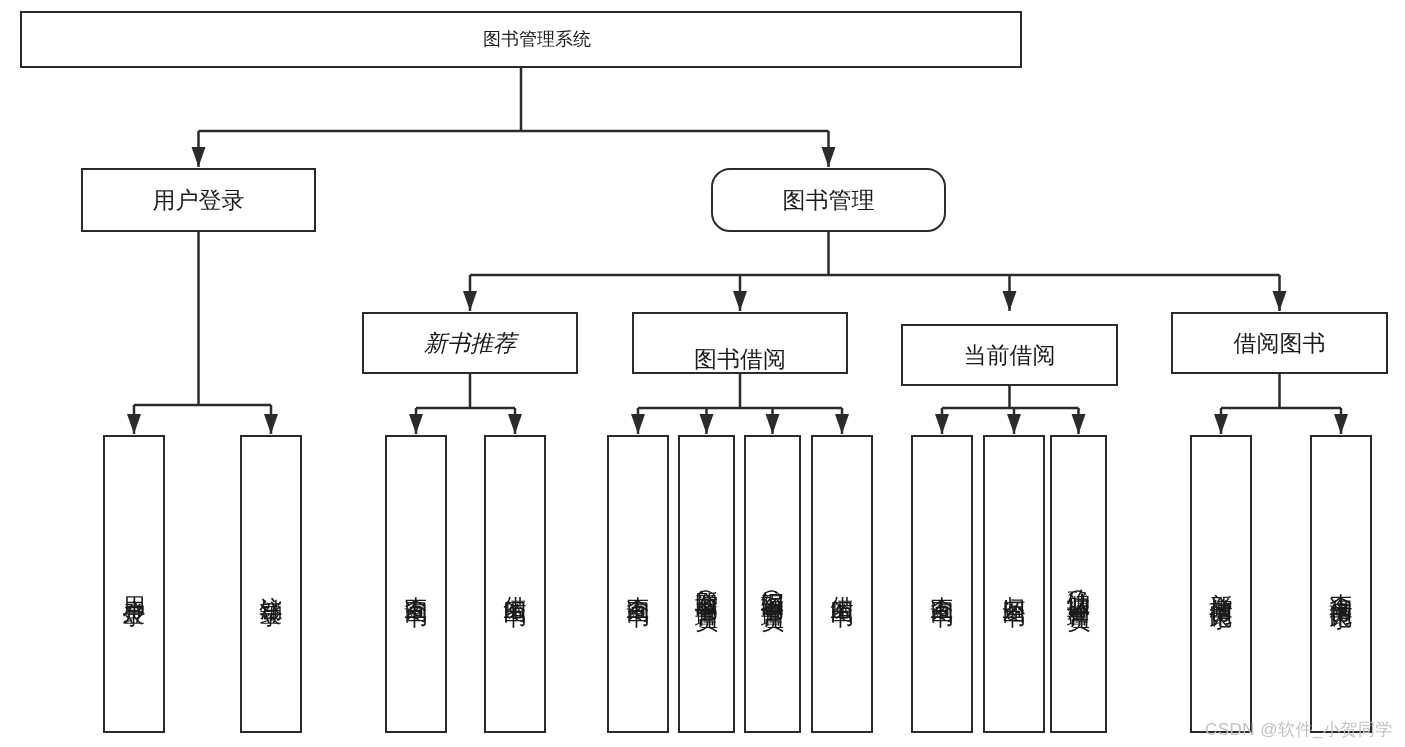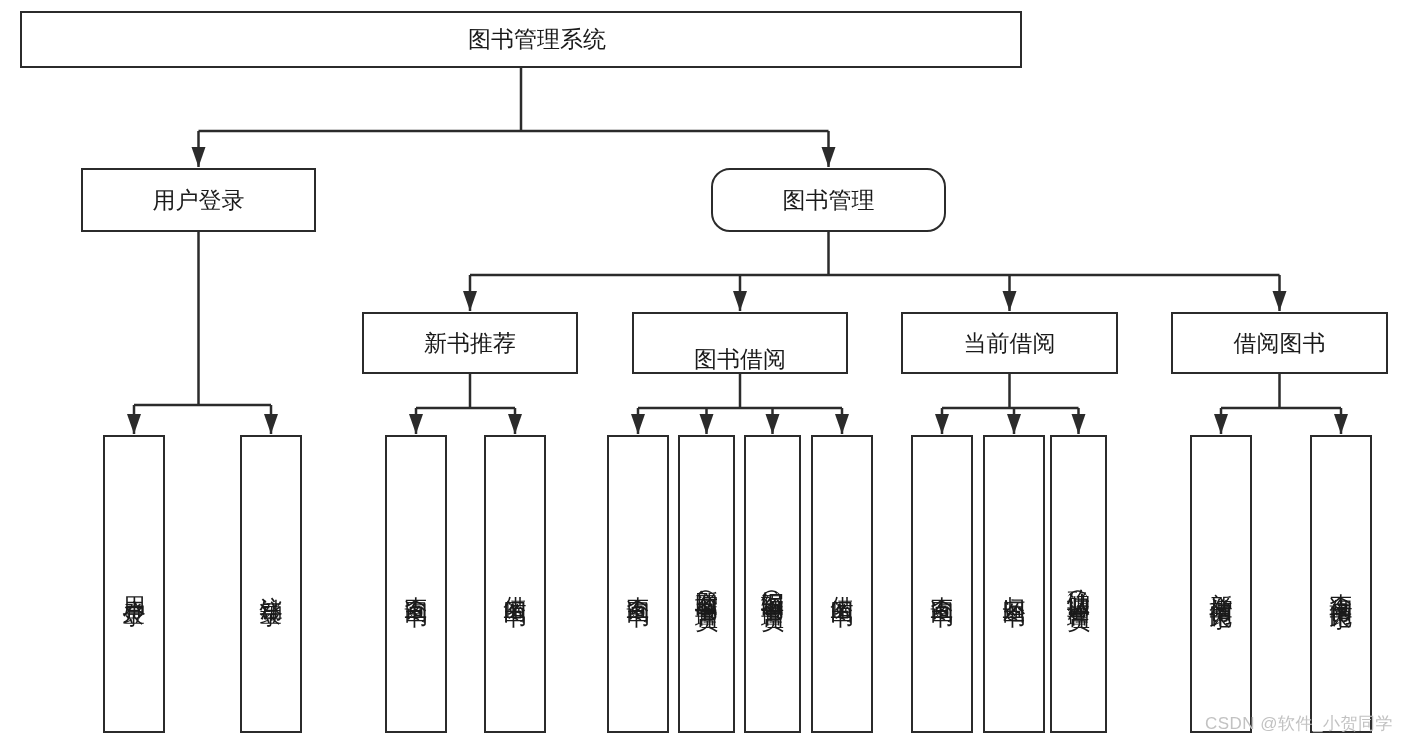--- a/index.html
+++ b/index.html
@@ -33,41 +33,41 @@
     display: flex;
     align-items: center;
     justify-content: center;
     text-align: center;
     line-height: 1.15;
   }
   .node.h {
     font-size: 23px;
   }
   .node.root {
-    font-size: 23px;
+    font-size: 18px;
     padding-left: 32px;
   }
   .node.leaf {
     font-size: 23px;
     padding: 6px 0;
     align-items: center;
     justify-content: center;
   }
   .vtext {
     writing-mode: vertical-rl;
     text-orientation: upright;
     letter-spacing: 3px;
     line-height: 1;
     white-space: nowrap;
     display: block;
   }
   #watermark {
     position: absolute;
     right: 12px;
-    bottom: 12px;
+    bottom: 6px;
     font-size: 17px;
     color: #c2c2c2;
     white-space: nowrap;
     letter-spacing: 0.5px;
   }
 </style>
 </head>
 <body>
 
 <div id="canvas">
@@ -130,27 +130,27 @@
   <div id="nodes">
       <div class="node root" style="left: 20px; top: 11px; width: 1002px; height: 57px;">
         <span>图书管理系统</span>
       </div>
       <div class="node h" style="left: 81px; top: 168px; width: 235px; height: 64px;">
         <span>用户登录</span>
       </div>
       <div class="node h" style="left: 711px; top: 168px; width: 235px; height: 64px; border-radius: 19px;">
         <span>图书管理</span>
       </div>
-      <div class="node h" style="left: 362px; top: 312px; width: 216px; height: 62px;">
+      <div class="node h" style="left: 362px; top: 312px; width: 216px; height: 62px; font-style: italic;">
         <span>新书推荐</span>
       </div>
       <div class="node h" style="left: 632px; top: 312px; width: 216px; height: 62px; align-items: flex-end;">
         <span>图书借阅</span>
       </div>
-      <div class="node h" style="left: 901px; top: 312px; width: 217px; height: 62px; text-align: right;">
+      <div class="node h" style="left: 901px; top: 324px; width: 217px; height: 62px; text-align: right;">
         <span>当前借阅</span>
       </div>
       <div class="node h" style="left: 1171px; top: 312px; width: 217px; height: 62px;">
         <span>借阅图书</span>
       </div>
       <div class="node leaf" style="left: 103px; top: 435px; width: 62px; height: 298px;">
         <span class="vtext">用户登录</span>
       </div>
       <div class="node leaf" style="left: 240px; top: 435px; width: 62px; height: 298px;">
         <span class="vtext">注销登录</span>

